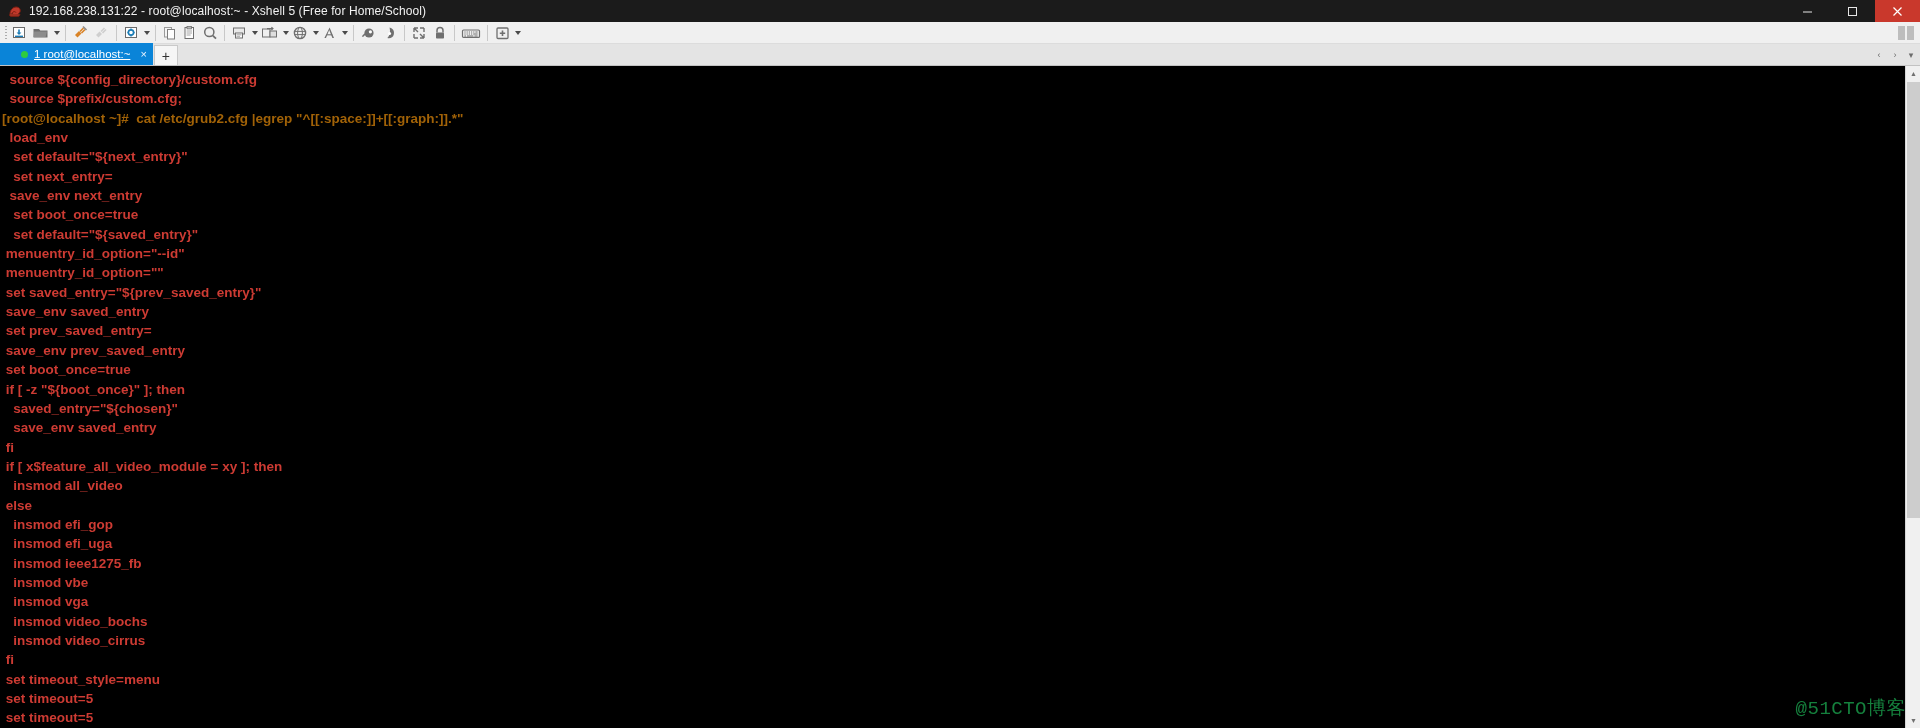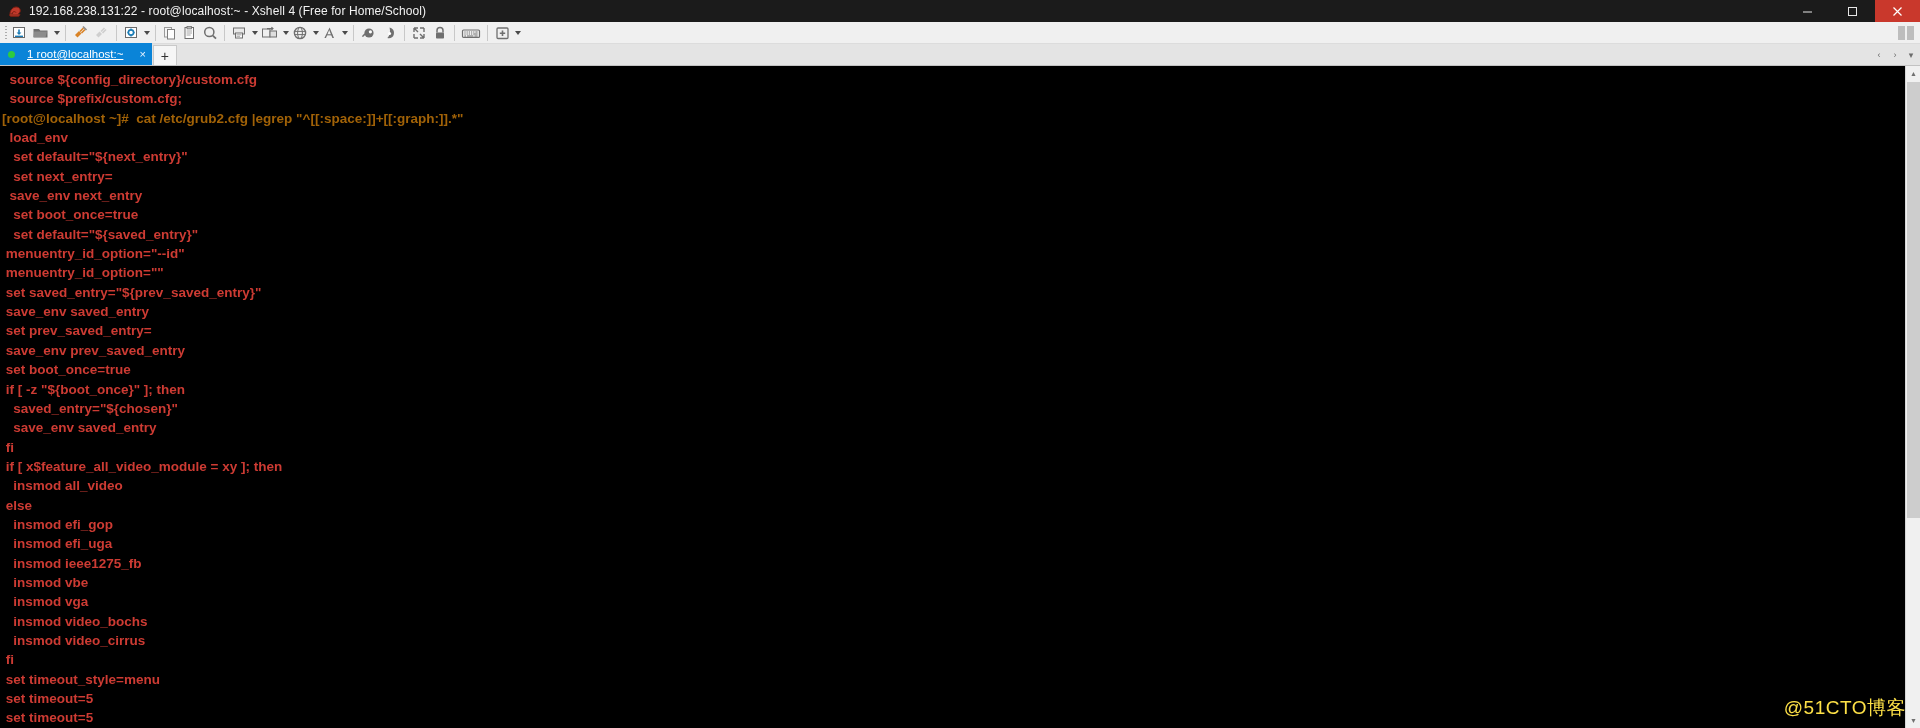--- a/index.html
+++ b/index.html
@@ -109,24 +109,23 @@
     display: flex;
     align-items: flex-end;
     position: relative;
   }
   .tab {
     height: 22px;
     background: #0a84d8;
     color: #ffffff;
     display: flex;
     align-items: center;
-    padding: 0 6px 0 8px;
+    padding: 0 6px 0 21px;
     font-size: 11.5px;
     min-width: 128px;
-    gap: 6px;
   }
   .tab-dot {
     width: 7px; height: 7px;
     border-radius: 50%;
     background: #2ecb3f;
     margin-right: 6px;
     flex: 0 0 auto;
   }
   .tab-label {
     text-decoration: underline;
@@ -204,37 +203,37 @@
   .vs-thumb {
     position: absolute;
     left: 1px; top: 16px;
     width: 13px; height: 436px;
     background: #cdcdcd;
   }
 
   .watermark {
     position: absolute;
     right: 14px; bottom: 7px;
-    color: #fde047;
+    color: #15803d;
     font-size: 19px;
-    font-family: Liberation Sans, sans-serif;
+    font-family: Liberation Mono, monospace;
     letter-spacing: 0.5px;
   }
 </style>
 </head>
 <body>
 
 <div class="titlebar">
   <span class="app-icon">
     <svg width="16" height="16" viewBox="0 0 16 16">
       <path d="M3 11 C3 7 6 4 9 4 C12 4 14 6 13 9 C12 11.5 9 12.5 7 12 C5.5 11.6 4.8 10 6 9 C7 8.2 8.6 8.6 9 9.6" fill="#c0392b" stroke="#7b1e12" stroke-width="1"></path>
       <path d="M3 11 C2 12 2.5 13.2 4 13.4 L11 13.4 C12.4 13.2 13 12.2 13 11.2" fill="#a33123" stroke="#7b1e12" stroke-width="0.8"></path>
     </svg>
   </span>
-  <span class="title-text">192.168.238.131:22 - root@localhost:~ - Xshell 4 (Free for Home/School)</span>
+  <span class="title-text">192.168.238.131:22 - root@localhost:~ - Xshell 5 (Free for Home/School)</span>
 
   <div class="win-controls">
     <div class="win-btn min">
       <svg width="11" height="11" viewBox="0 0 11 11">
           <rect x="1" y="5.5" width="9" height="1" fill="#e6e6e6"></rect>
         </svg>
     </div>
     <div class="win-btn max">
       <svg width="11" height="11" viewBox="0 0 11 11">
         <rect x="1.5" y="1.5" width="8" height="8" fill="none" stroke="#e6e6e6" stroke-width="1"></rect>

